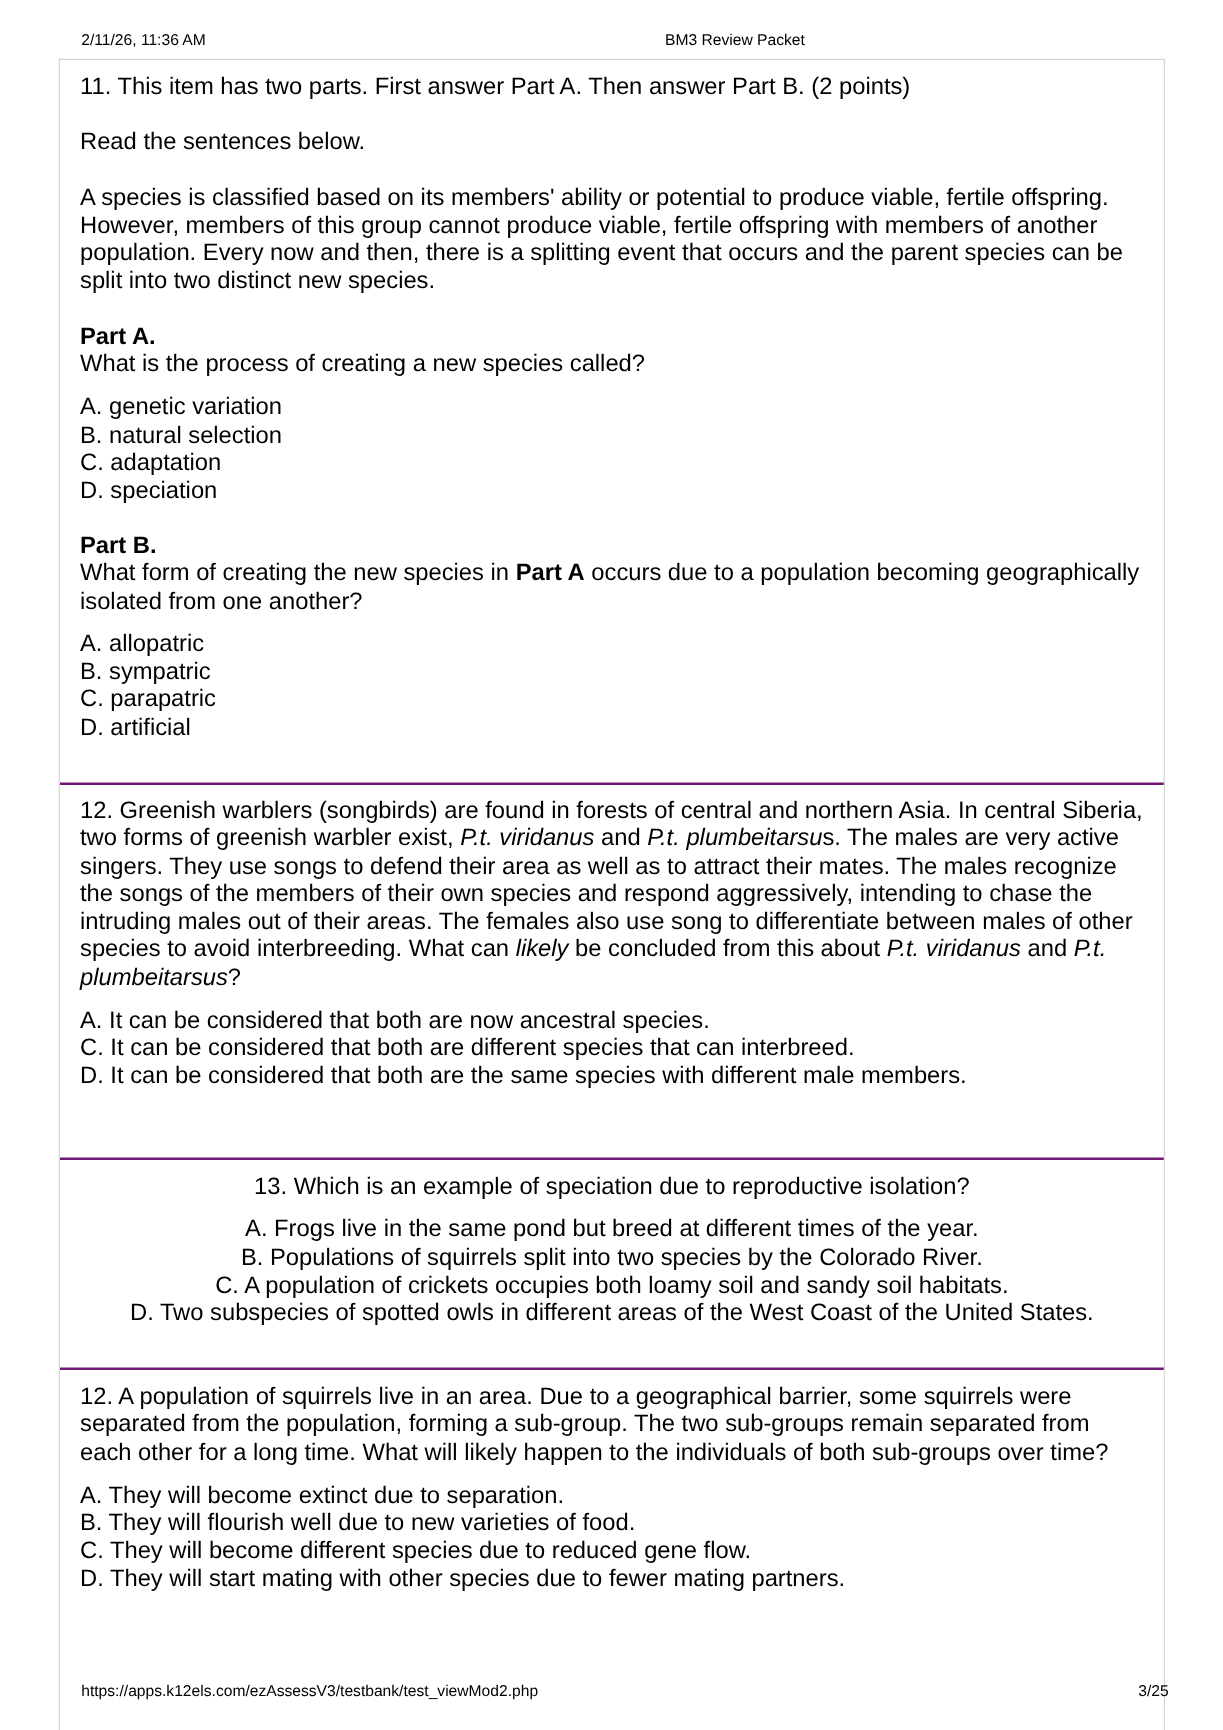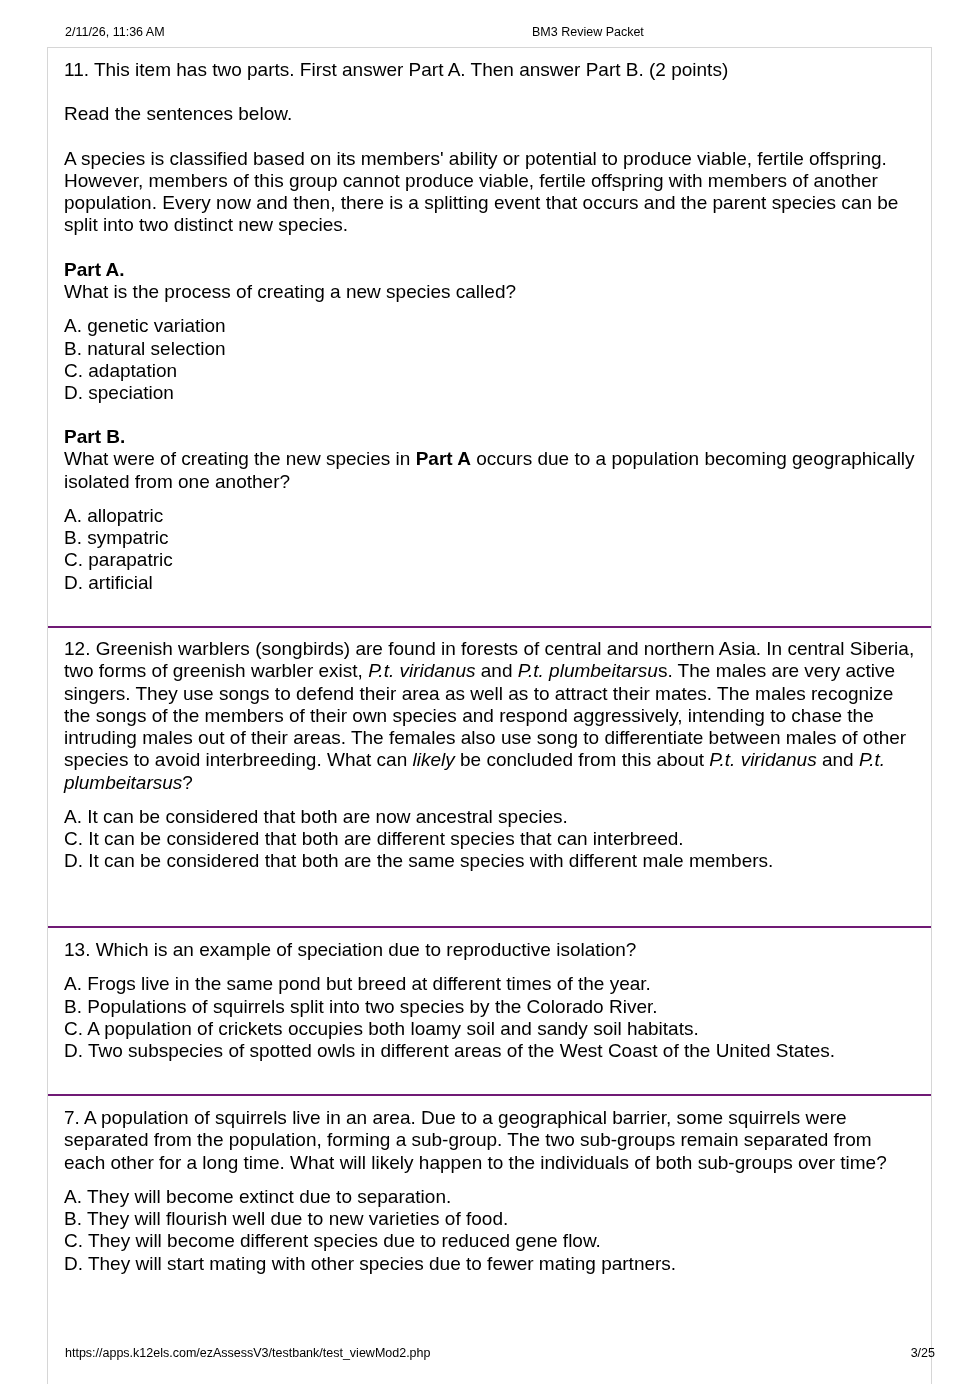--- a/index.html
+++ b/index.html
@@ -33,21 +33,21 @@
   }
   .item .gap { height: 22px; }
   .item .gap-s { height: 12px; }
   .part-label { font-weight: bold; }
   .opts div { line-height: 22.2px; }
   .bold { font-weight: bold; }
   .it { font-style: italic; }
 
   #q11 { top: 0; height: 580px; padding-top: 11px; }
   #q12 { top: 580px; height: 300px; padding-top: 10px; }
-  #q13 { top: 880px; height: 168px; padding-top: 11px; }
+  #q13 { top: 880px; height: 168px; padding-top: 11px; text-align: center; }
   #q14 { top: 1048px; height: 300px; padding-top: 11px; border-bottom: none; }
 </style>
 </head>
 <body>
 
 <div class="hdr hdr-date">2/11/26, 11:36 AM</div>
 <div class="hdr hdr-title">BM3 Review Packet</div>
 
 <div class="sheet">
 
@@ -62,21 +62,21 @@
     <p>What is the process of creating a new species called?</p>
     <div class="gap-s"></div>
     <div class="opts">
       <div>A. genetic variation</div>
       <div>B. natural selection</div>
       <div>C. adaptation</div>
       <div>D. speciation</div>
     </div>
     <div class="gap"></div>
     <p class="part-label">Part B.</p>
-    <p><span>What were of creating the new species in </span><span class="bold">Part A</span><span> occurs due to a population becoming geographically isolated from one another?</span></p>
+    <p><span>What form of creating the new species in </span><span class="bold">Part A</span><span> occurs due to a population becoming geographically isolated from one another?</span></p>
     <div class="gap-s"></div>
     <div class="opts">
       <div>A. allopatric</div>
       <div>B. sympatric</div>
       <div>C. parapatric</div>
       <div>D. artificial</div>
     </div>
   </div>
 
   <div class="item" id="q12">
@@ -94,21 +94,21 @@
     <div class="gap-s"></div>
     <div class="opts">
       <div>A. Frogs live in the same pond but breed at different times of the year.</div>
       <div>B. Populations of squirrels split into two species by the Colorado River.</div>
       <div>C. A population of crickets occupies both loamy soil and sandy soil habitats.</div>
       <div>D. Two subspecies of spotted owls in different areas of the West Coast of the United States.</div>
     </div>
   </div>
 
   <div class="item" id="q14">
-    <p>7. A population of squirrels live in an area. Due to a geographical barrier, some squirrels were separated from the population, forming a sub-group. The two sub-groups remain separated from each other for a long time. What will likely happen to the individuals of both sub-groups over time?</p>
+    <p>12. A population of squirrels live in an area. Due to a geographical barrier, some squirrels were separated from the population, forming a sub-group. The two sub-groups remain separated from each other for a long time. What will likely happen to the individuals of both sub-groups over time?</p>
     <div class="gap-s"></div>
     <div class="opts">
       <div>A. They will become extinct due to separation.</div>
       <div>B. They will flourish well due to new varieties of food.</div>
       <div>C. They will become different species due to reduced gene flow.</div>
       <div>D. They will start mating with other species due to fewer mating partners.</div>
     </div>
   </div>
 </div>
 

